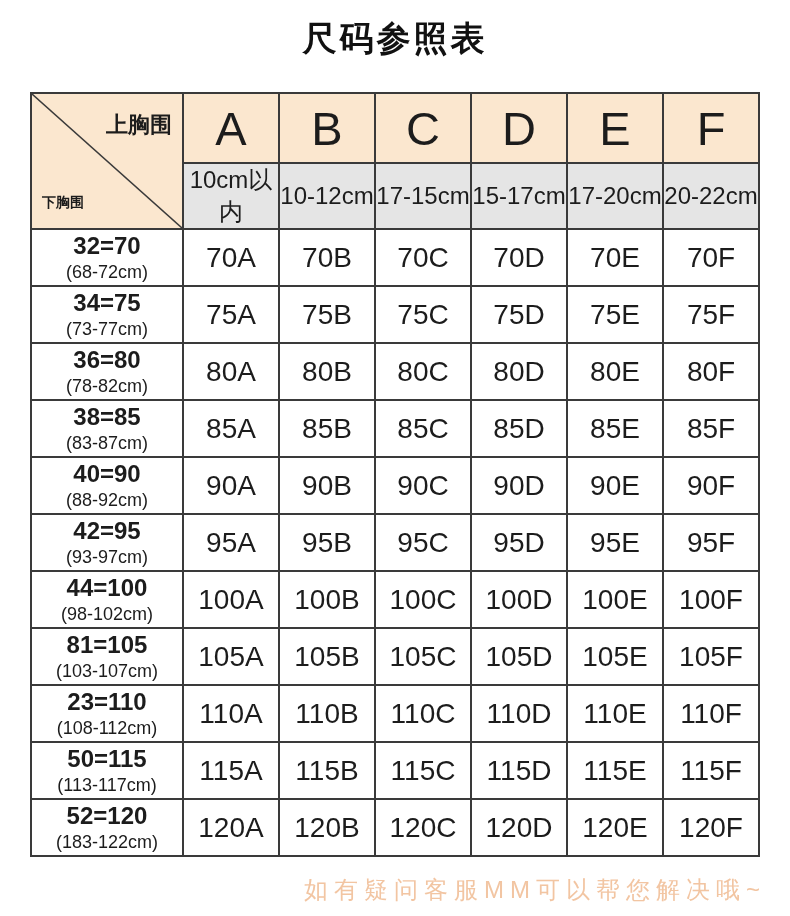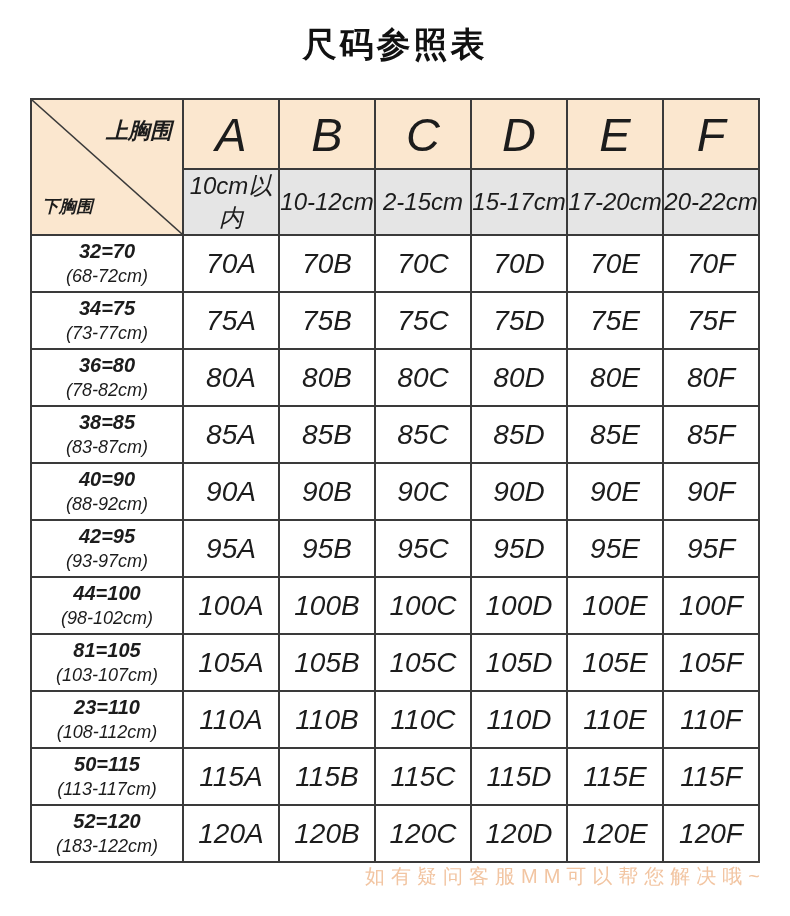--- a/index.html
+++ b/index.html
@@ -9,66 +9,65 @@
     --ink:#1c1c1c;
   }
   html,body{margin:0;padding:0;}
   body{
     width:790px;height:916px;background:#ffffff;
     font-family:"Liberation Sans","DejaVu Sans",sans-serif;
     color:var(--ink);overflow:hidden;
   }
   .title{
     text-align:center;font-size:34px;font-weight:bold;letter-spacing:3px;
-    padding-top:22px;color:#111;
+    padding-top:16px;color:#111;
   }
   table.size-table{
     border-collapse:collapse;table-layout:fixed;
     width:728px;margin:30px auto 0 auto;
     border:2px solid var(--border);
-    font-style:italic;
   }
   table.size-table th,table.size-table td{
     border:2px solid var(--border);
     text-align:center;vertical-align:middle;padding:0;
     color:var(--ink);font-weight:normal;
   }
   col.col-label{width:152px;}
   col.col-cup{width:96px;}
   .corner-cell{
     background:var(--header-bg);
     position:relative;height:104px;padding:0;
   }
   .corner-cell svg{position:absolute;left:0;top:0;width:100%;height:100%;}
   .corner-top{
     position:absolute;top:16px;right:10px;
     font-size:22px;font-weight:bold;
   }
   .corner-bottom{
     position:absolute;bottom:16px;left:10px;
-    font-size:17px;font-weight:bold;
+    font-size:14px;font-weight:bold;
   }
   .cup-cell{
     background:var(--header-bg);
     height:68px;font-size:47px;font-weight:bold;color:#141414;
   }
   .range-cell{
     background:#e5e5e5;height:34px;font-size:24px;color:#1a1a1a;
   }
   .rowlabel-cell{background:#ffffff;height:55px;line-height:1.15;}
-  .row-size{font-size:20px;font-weight:bold;}
+  .row-size{font-size:24px;font-weight:bold;}
   .row-range{font-size:18px;margin-top:3px;}
   .size-cell{
     background:#ffffff;font-size:28px;font-weight:600;color:#161616;
   }
   .footer-note{
-    width:742px;margin:0 auto 0 auto;
+    width:742px;margin:17px auto 0 auto;
     text-align:right;
     color:var(--footer);
-    font-size:20px;letter-spacing:6px;
+    font-size:24px;letter-spacing:6px;
   }
 </style>
 </head>
 <body>
 
 <div class="title">尺码参照表</div>
 
 <table class="size-table">
   <colgroup>
     <col class="col-label">
@@ -93,21 +92,21 @@
         <th class="cup-cell">B</th>
         <th class="cup-cell">C</th>
         <th class="cup-cell">D</th>
         <th class="cup-cell">E</th>
         <th class="cup-cell">F</th>
       </tr>
     <tr>
 
     <th class="range-cell">10cm以内</th>
         <th class="range-cell">10-12cm</th>
-        <th class="range-cell">2-15cm</th>
+        <th class="range-cell">17-15cm</th>
         <th class="range-cell">15-17cm</th>
         <th class="range-cell">17-20cm</th>
         <th class="range-cell">20-22cm</th>
       </tr>
   </thead>
   <tbody>
 
   <tr>
         <th class="rowlabel-cell">
           <div class="row-size">32=70</div>

